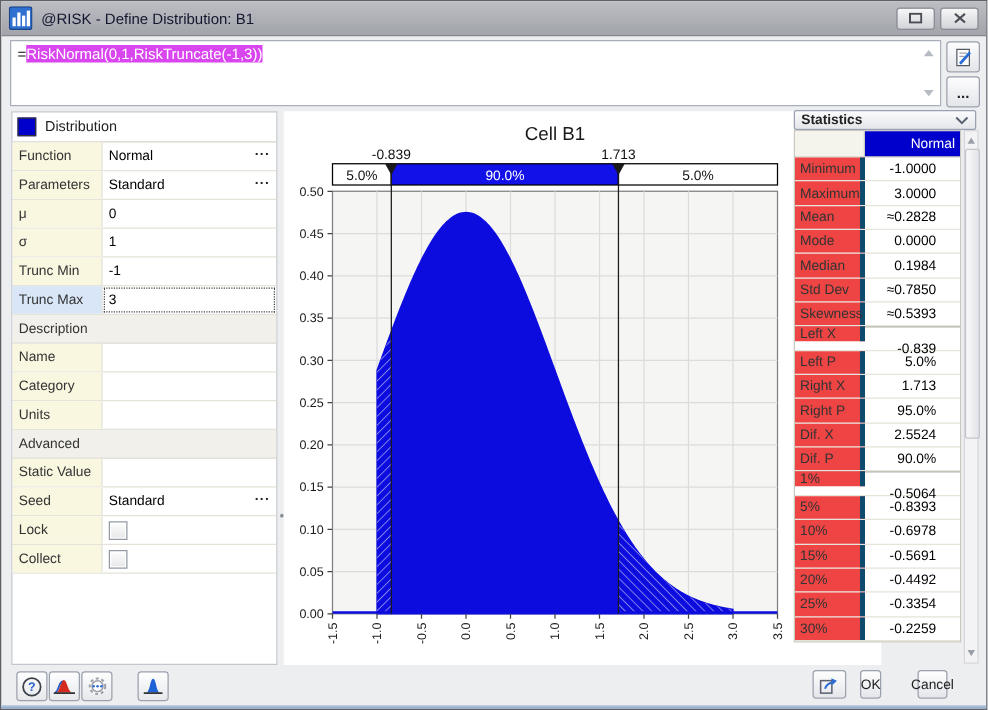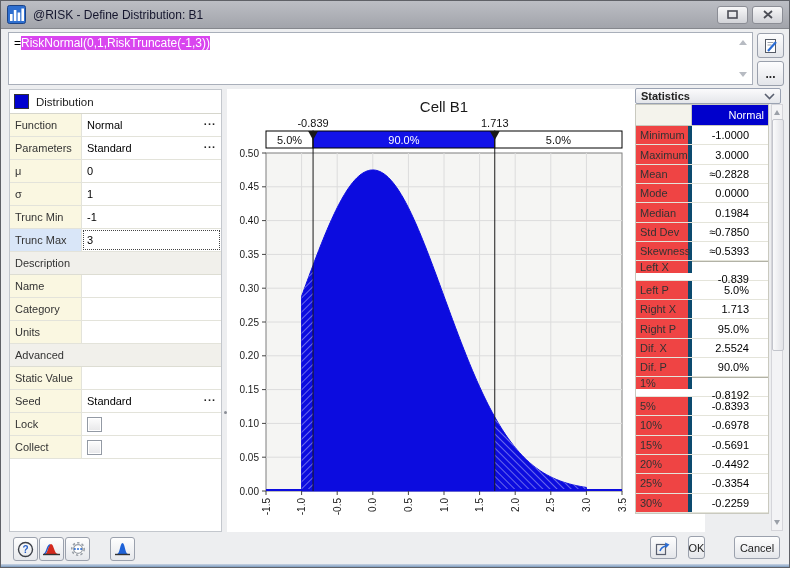--- a/index.html
+++ b/index.html
@@ -351,21 +351,21 @@
           <div class="stat-row">
             <div class="stat-label">Dif. X</div>
             <div class="stat-value">2.5524</div>
           </div>
           <div class="stat-row">
             <div class="stat-label">Dif. P</div>
             <div class="stat-value">90.0%</div>
           </div>
           <div class="stat-row group">
             <div class="stat-label">1%</div>
-            <div class="stat-value">-0.8192</div>
+            <div class="stat-value">-0.5064</div>
           </div>
           <div class="stat-row">
             <div class="stat-label">5%</div>
             <div class="stat-value">-0.8393</div>
           </div>
           <div class="stat-row">
             <div class="stat-label">10%</div>
             <div class="stat-value">-0.6978</div>
           </div>
           <div class="stat-row">
@@ -425,18 +425,18 @@
   <button class="text-btn" style="left:649px;width:27px;">
     <svg width="17" height="16">
       <rect x="1.5" y="4.5" width="9" height="10" fill="none" stroke="#5a6070" stroke-width="1.2"></rect>
       <path d="M5,11 C6,8 8,6.5 11,6" fill="none" stroke="#2a6cd4" stroke-width="1.6"></path>
       <path d="M10,2.5 L14.5,4.5 L11,8 Z" fill="#2a6cd4"></path>
     </svg>
   </button>
   <button class="text-btn" style="left:687px;width:17px;">
     <span>OK</span>
   </button>
-  <button class="text-btn" style="left:733px;width:46px;">
+  <button class="text-btn" style="left:733px;width:24px;">
     <span>Cancel</span>
   </button>
 
   <div class="bottom-edge"></div>
 </div>
 
 </body></html>

